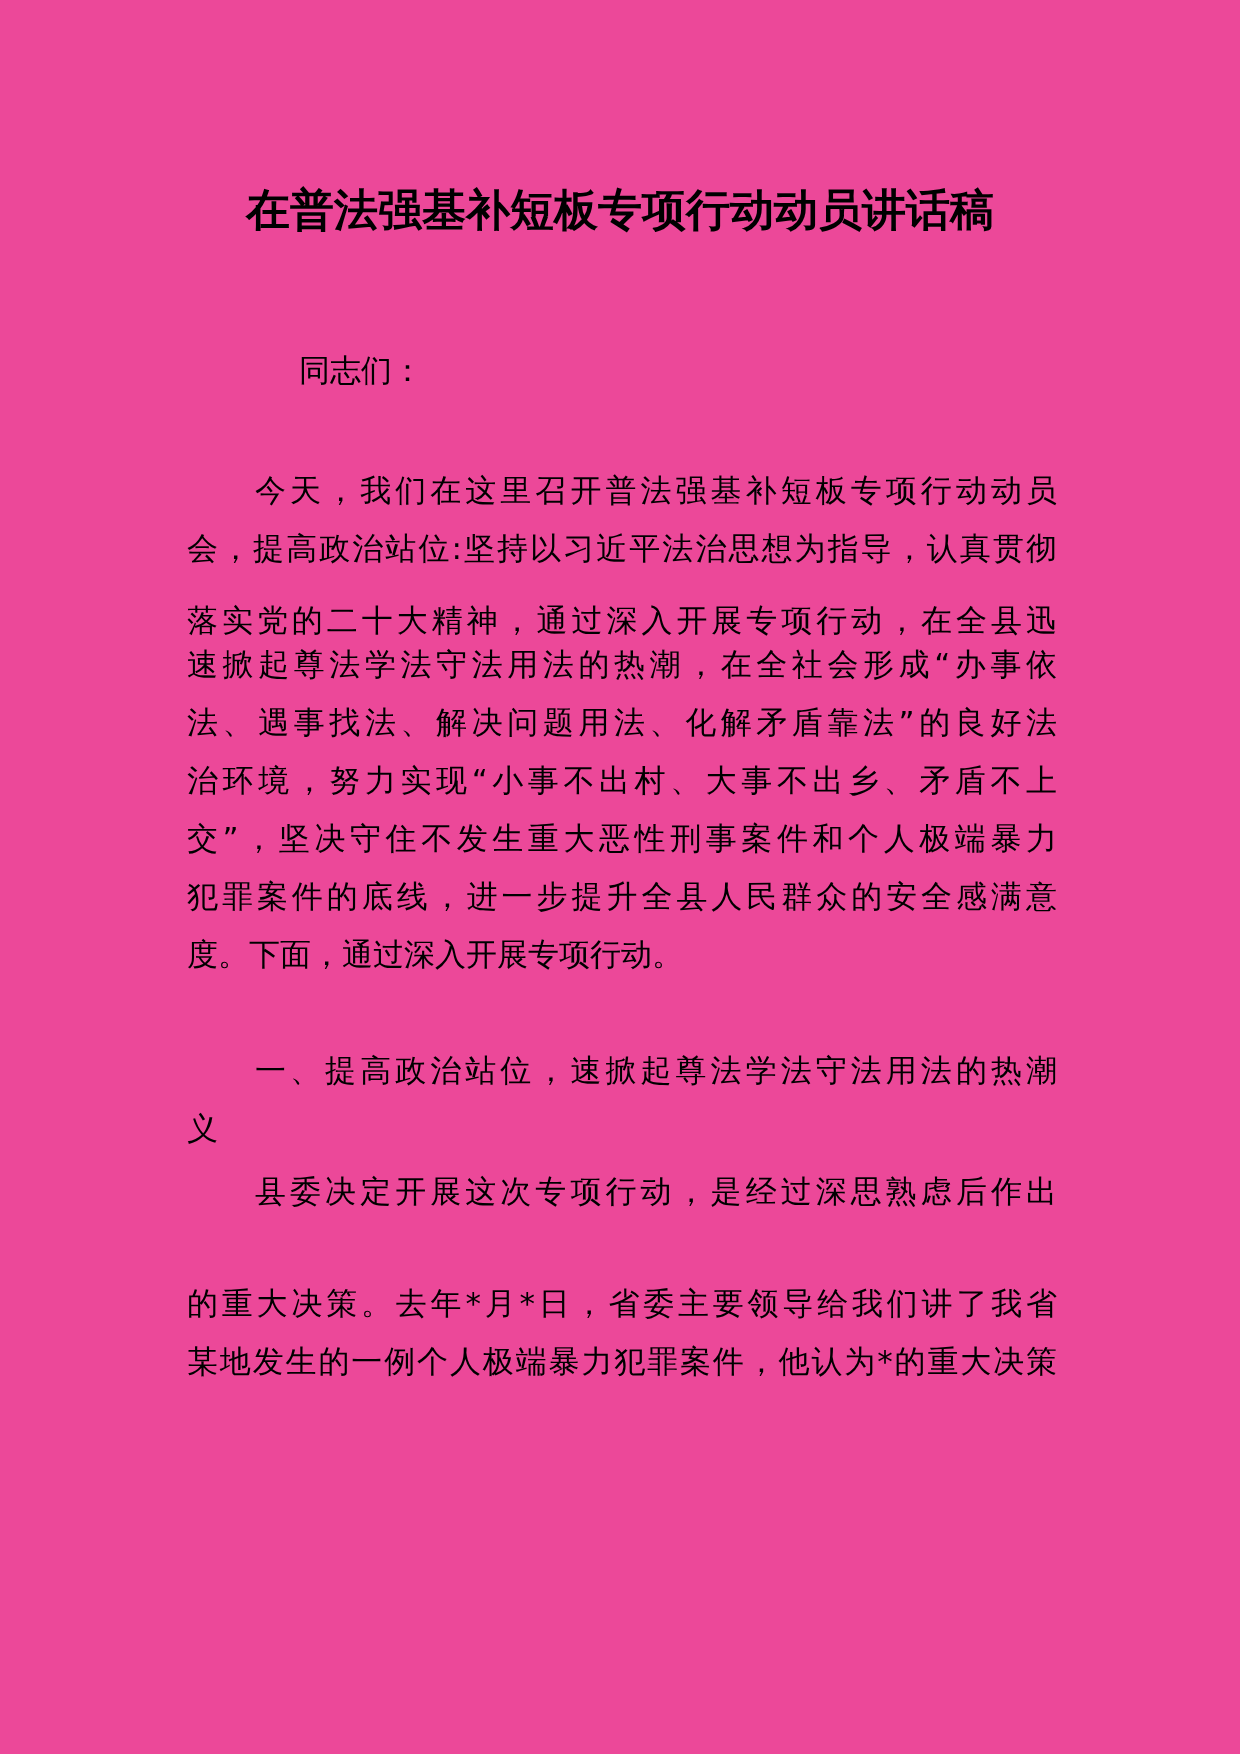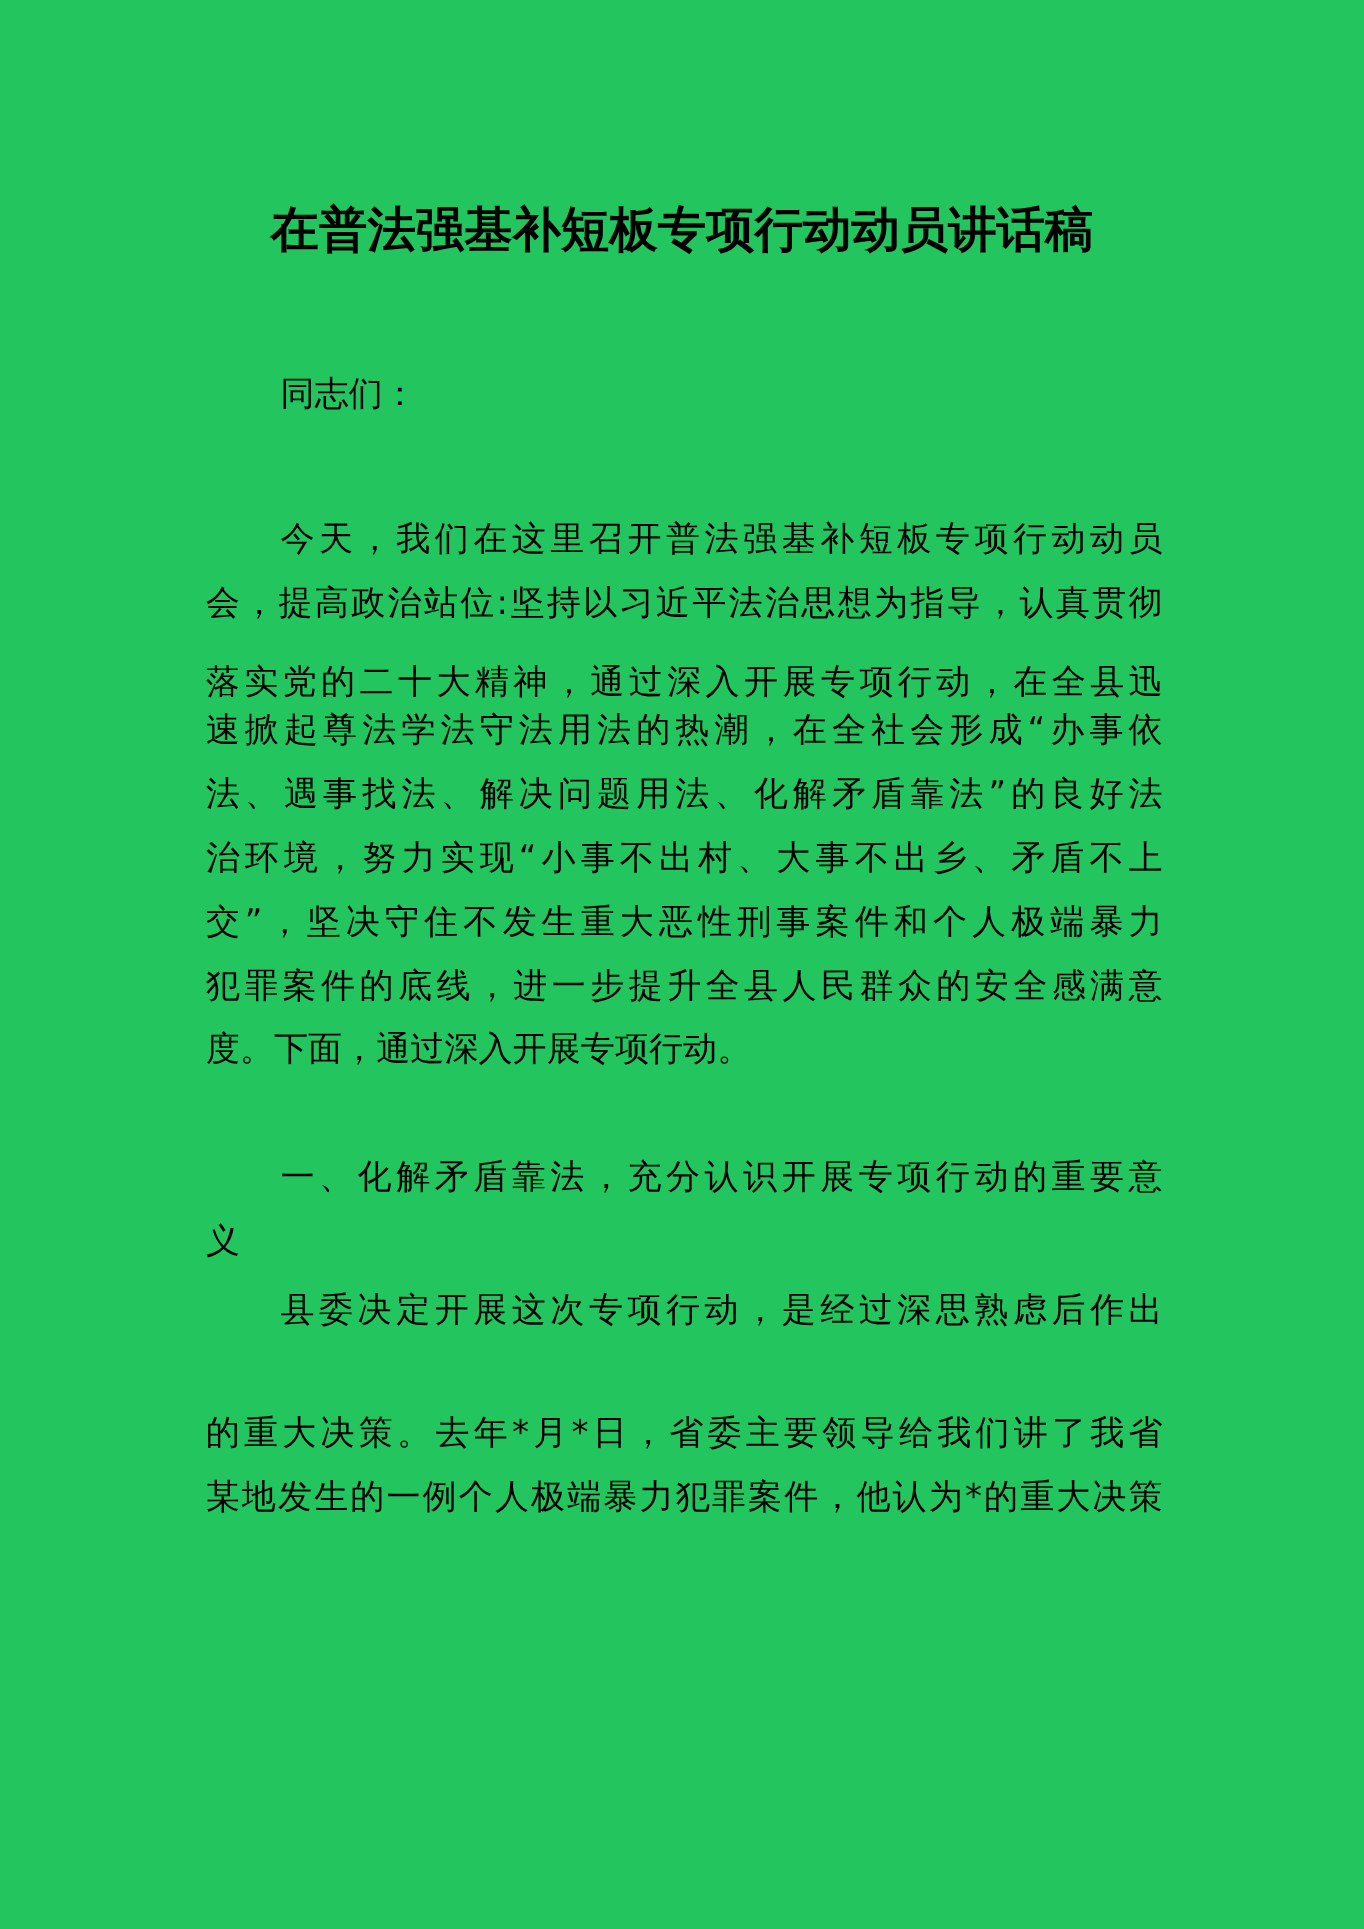--- a/index.html
+++ b/index.html
@@ -14,21 +14,21 @@
       overflow: hidden;
       font-family: "DejaVu Sans", "Liberation Sans", sans-serif;
       color: #000000;
     }
     .page {
       position: absolute;
       left: 0;
       top: 0;
       width: 1240px;
       height: 1754px;
-      background: #22c55e;
+      background: #ec4899;
     }
     .title {
       position: absolute;
       left: 0;
       top: 178px;
       width: 1240px;
       text-align: center;
       font-size: 44px;
       font-weight: bold;
       line-height: 64px;
@@ -53,36 +53,36 @@
       text-align-last: left;
     }
   </style>
 </head>
 <body>
 
 <div class="page">
 
   <div class="title">在普法强基补短板专项行动动员讲话稿</div>
 
-  <div class="line first last" style="top:336px;">同志们：</div>
+  <div class="line first last" style="top:348px;margin-left:44px;">同志们：</div>
 
   <div>
     <div class="line first" style="top:468px;">今天，我们在这里召开普法强基补短板专项行动动员</div>
     <div class="line" style="top:526px;">会，提高政治站位:坚持以习近平法治思想为指导，认真贯彻</div>
     <div class="line" style="top:584px;margin-top:14px;">落实党的二十大精神，通过深入开展专项行动，在全县迅</div>
     <div class="line" style="top:642px;">速掀起尊法学法守法用法的热潮，在全社会形成“办事依</div>
     <div class="line" style="top:700px;">法、遇事找法、解决问题用法、化解矛盾靠法”的良好法</div>
     <div class="line" style="top:758px;">治环境，努力实现“小事不出村、大事不出乡、矛盾不上</div>
     <div class="line" style="top:816px;">交”，坚决守住不发生重大恶性刑事案件和个人极端暴力</div>
     <div class="line" style="top:874px;">犯罪案件的底线，进一步提升全县人民群众的安全感满意</div>
     <div class="line last" style="top:932px;">度。下面，通过深入开展专项行动。</div>
   </div>
 
   <div>
-    <div class="line first" style="top:1048px;">一、化解矛盾靠法，充分认识开展专项行动的重要意</div>
+    <div class="line first" style="top:1048px;">一、提高政治站位，速掀起尊法学法守法用法的热潮</div>
     <div class="line last" style="top:1106px;">义</div>
   </div>
 
   <div>
     <div class="line first" style="top:1169px;">县委决定开展这次专项行动，是经过深思熟虑后作出</div>
     <div class="line" style="top:1281px;">的重大决策。去年*月*日，省委主要领导给我们讲了我省</div>
     <div class="line" style="top:1339px;">某地发生的一例个人极端暴力犯罪案件，他认为*的重大决策</div>
   </div>
 
 </div>

